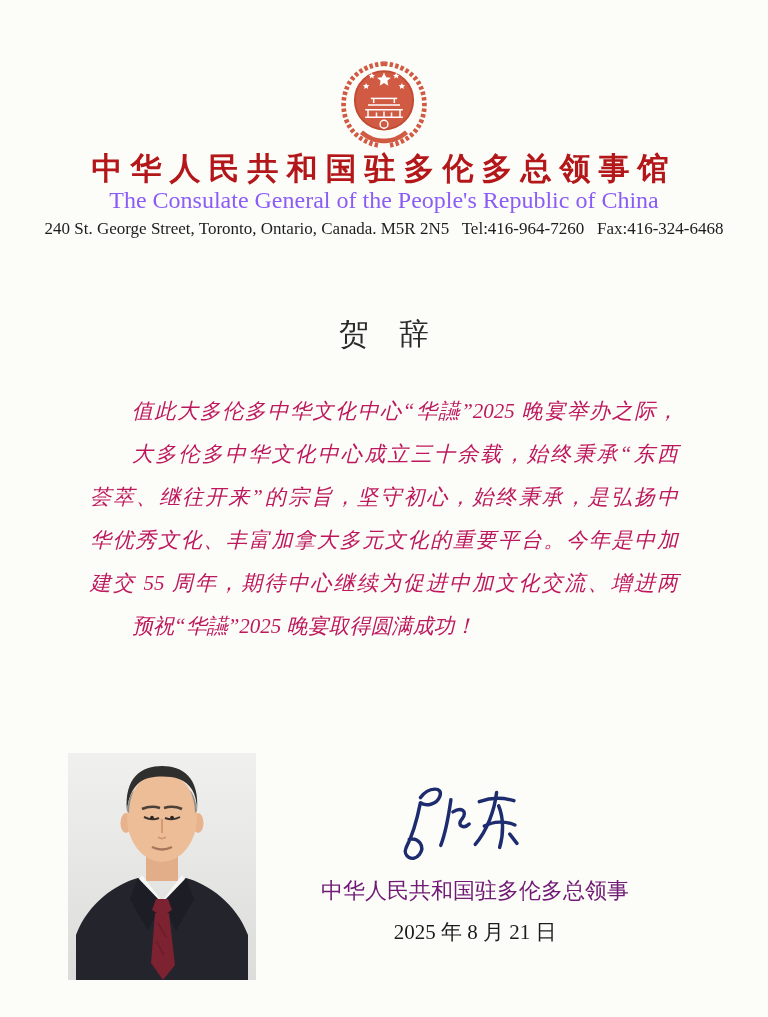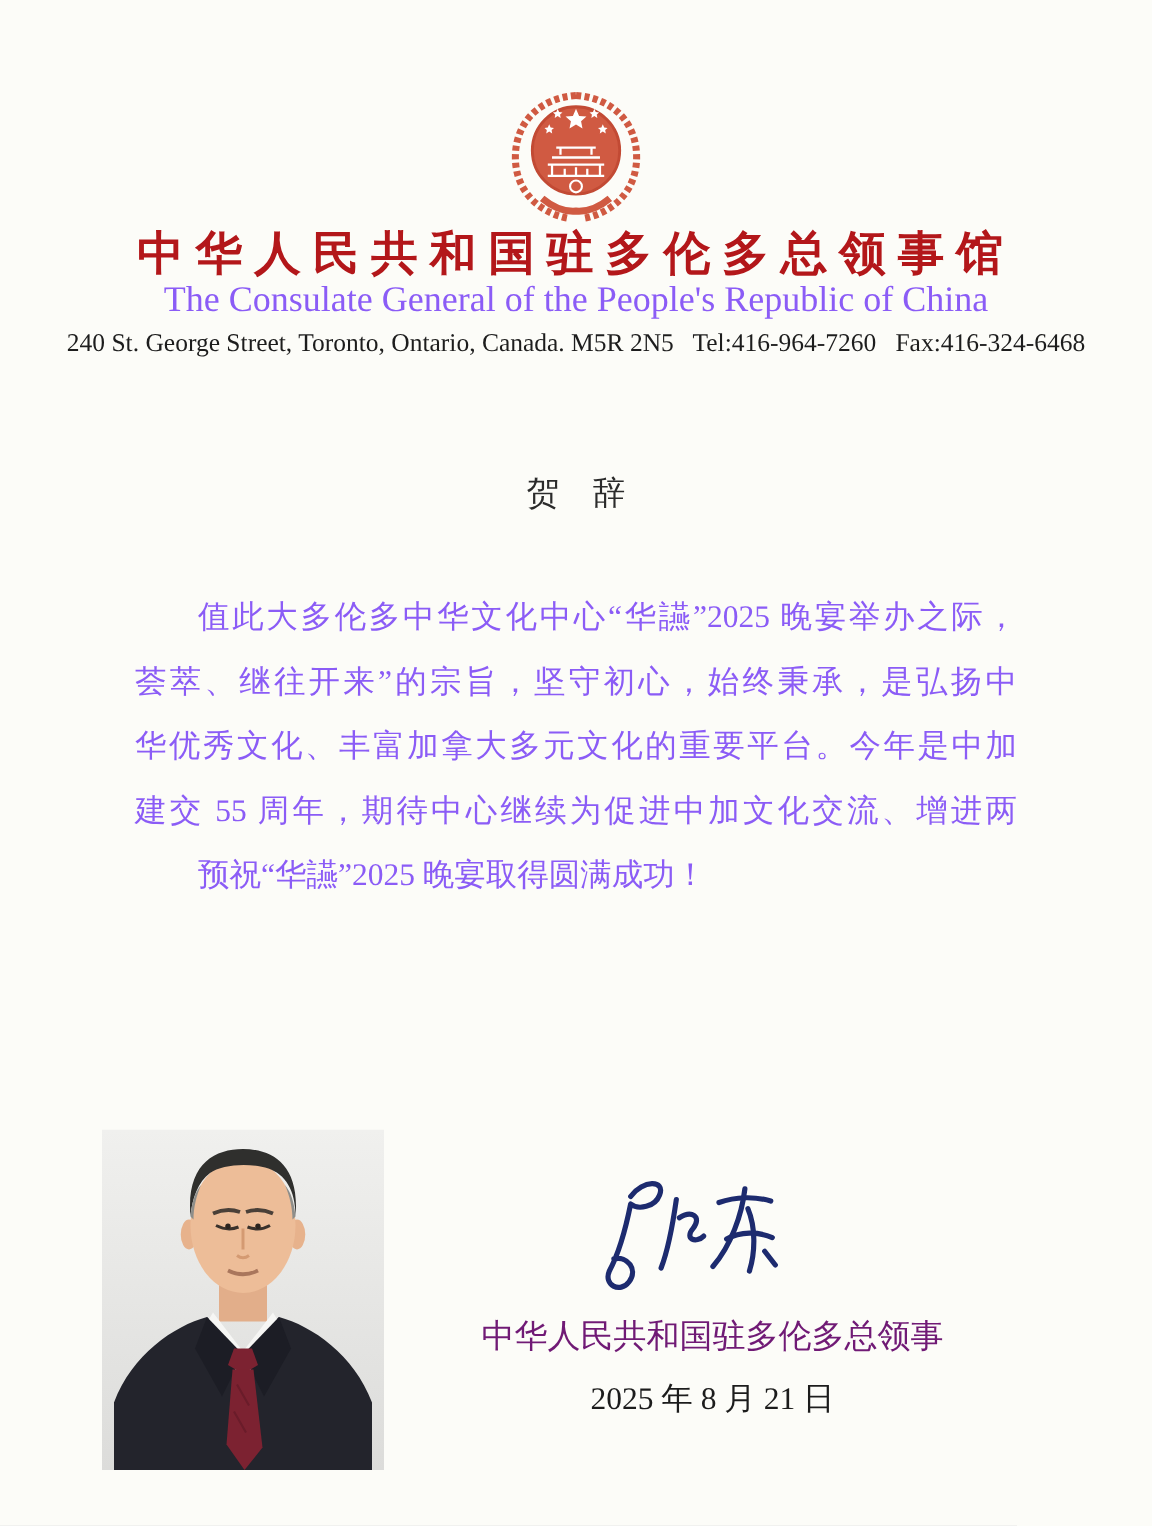--- a/index.html
+++ b/index.html
@@ -22,27 +22,27 @@
     text-align:center; font-size:24px; color:#8b5cf6; white-space:nowrap;
   }
   .address {
     position:absolute; top:219px; left:0; width:768px;
     text-align:center; font-size:17px; color:#1d1d1d; white-space:nowrap;
   }
 
   
   .doc-title {
     position:absolute; top:314px; left:0; width:768px;
-    text-align:center; font-size:22px; color:#2b2b2b;
+    text-align:center; font-size:30px; color:#2b2b2b;
     font-family:"Liberation Sans","DejaVu Sans",sans-serif;
     font-weight:500;
   }
   .body-block {
     position:absolute; top:390px; left:90px; width:588px;
-    font-size:21px; line-height:43px; color:#8b5cf6;
+    font-size:21px; line-height:43px; color:#be185d;font-style:italic;
   }
   .body-line { height:43px; text-align:justify; text-align-last:justify; }
   .body-line.indent { text-indent:2em; }
   .body-line.final  { text-align-last:left; }
 
   
   .photo  { position:absolute; left:68px;  top:753px; width:188px; height:227px; }
   .sig    { position:absolute; left:392px; top:775px; width:132px; height:94px; }
   .signoff{
     position:absolute; left:285px; top:876px; width:380px;
@@ -90,20 +90,21 @@
   </div>
 
   <div class="title-cn">中华人民共和国驻多伦多总领事馆</div>
   <div class="title-en">The Consulate General of the People's Republic of China</div>
   <div class="address">240 St. George Street, Toronto, Ontario, Canada. M5R 2N5&nbsp;&nbsp; Tel:416-964-7260&nbsp;&nbsp; Fax:416-324-6468</div>
 
   <div class="doc-title">贺　辞</div>
 
   <div class="body-block">
     <div class="body-line indent">值此大多伦多中华文化中心“华讌”2025 晚宴举办之际，</div>
+    <div class="body-line indent">大多伦多中华文化中心成立三十余载，始终秉承“东西</div>
     <div class="body-line">荟萃、继往开来”的宗旨，坚守初心，始终秉承，是弘扬中</div>
     <div class="body-line">华优秀文化、丰富加拿大多元文化的重要平台。今年是中加</div>
     <div class="body-line">建交 55 周年，期待中心继续为促进中加文化交流、增进两</div>
     <div class="body-line indent final">预祝“华讌”2025 晚宴取得圆满成功！</div>
   </div>
 
   <div class="photo">
     <svg viewBox="0 0 188 227" width="188" height="227">
       <defs>
         <linearGradient id="pbg" x1="0" y1="0" x2="0" y2="1">

